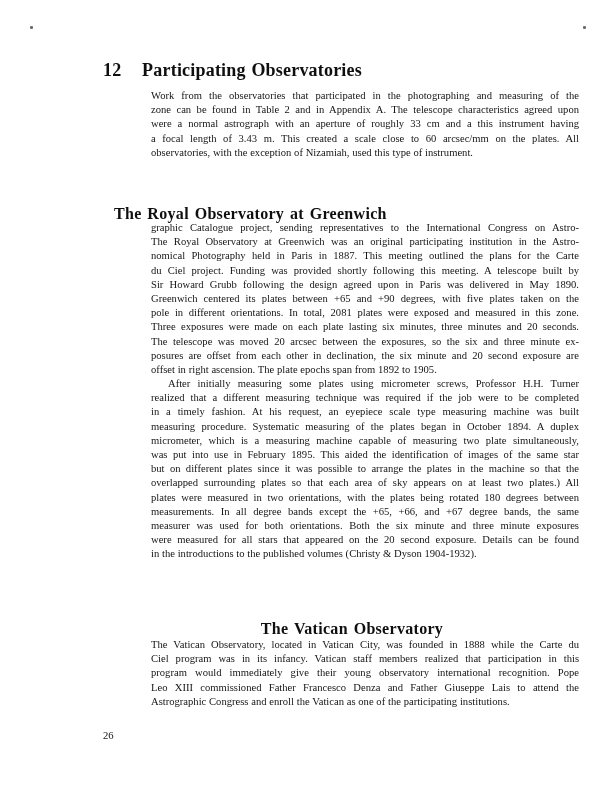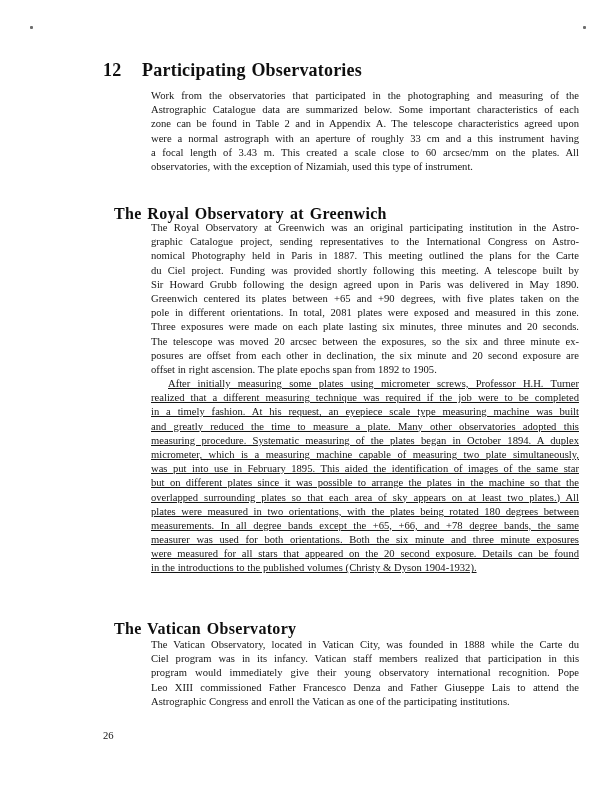--- a/index.html
+++ b/index.html
@@ -63,61 +63,59 @@
   <span class="scan-speck speck-left"></span>
   <span class="scan-speck speck-right"></span>
 
   <h1 class="section-heading content-abs" style="top:60px;">
     <span class="sec-num">12</span>
     <span class="sec-title">Participating Observatories</span>
   </h1>
 
   <div class="para content-abs" style="top:89px;">
       <div class="line">Work from the observatories that participated in the photographing and measuring of the</div>
-      <div class="line">Astrographic Catalogue data are summarized below. Some important characteristics of each</div>
       <div class="line">zone can be found in Table 2 and in Appendix A. The telescope characteristics agreed upon</div>
       <div class="line">were a normal astrograph with an aperture of roughly 33 cm and a this instrument having</div>
       <div class="line">a focal length of 3.43 m. This created a scale close to 60 arcsec/mm on the plates. All</div>
       <div class="line last">observatories, with the exception of Nizamiah, used this type of instrument.</div>
     </div>
 
   <h2 class="subsection-heading content-abs" style="top:194px;">The Royal Observatory at Greenwich</h2>
 
   <div class="para content-abs" style="top:221px;">
+      <div class="line">graphic Catalogue project, sending representatives to the International Congress on Astro-</div>
       <div class="line">The Royal Observatory at Greenwich was an original participating institution in the Astro-</div>
-      <div class="line">graphic Catalogue project, sending representatives to the International Congress on Astro-</div>
       <div class="line">nomical Photography held in Paris in 1887. This meeting outlined the plans for the Carte</div>
       <div class="line">du Ciel project. Funding was provided shortly following this meeting. A telescope built by</div>
       <div class="line">Sir Howard Grubb following the design agreed upon in Paris was delivered in May 1890.</div>
       <div class="line">Greenwich centered its plates between +65 and +90 degrees, with five plates taken on the</div>
       <div class="line">pole in different orientations. In total, 2081 plates were exposed and measured in this zone.</div>
       <div class="line">Three exposures were made on each plate lasting six minutes, three minutes and 20 seconds.</div>
       <div class="line">The telescope was moved 20 arcsec between the exposures, so the six and three minute ex-</div>
       <div class="line">posures are offset from each other in declination, the six minute and 20 second exposure are</div>
       <div class="line last">offset in right ascension. The plate epochs span from 1892 to 1905.</div>
     </div>
 
-  <div class="para content-abs" style="top:377px;text-decoration:underline;">
+  <div class="para content-abs" style="top:377px;">
       <div class="line indent">After initially measuring some plates using micrometer screws, Professor H.H. Turner</div>
       <div class="line">realized that a different measuring technique was required if the job were to be completed</div>
       <div class="line">in a timely fashion. At his request, an eyepiece scale type measuring machine was built</div>
-      <div class="line">and greatly reduced the time to measure a plate. Many other observatories adopted this</div>
       <div class="line">measuring procedure. Systematic measuring of the plates began in October 1894. A duplex</div>
       <div class="line">micrometer, which is a measuring machine capable of measuring two plate simultaneously,</div>
       <div class="line">was put into use in February 1895. This aided the identification of images of the same star</div>
       <div class="line">but on different plates since it was possible to arrange the plates in the machine so that the</div>
       <div class="line">overlapped surrounding plates so that each area of sky appears on at least two plates.) All</div>
       <div class="line">plates were measured in two orientations, with the plates being rotated 180 degrees between</div>
-      <div class="line">measurements. In all degree bands except the +65, +66, and +78 degree bands, the same</div>
+      <div class="line">measurements. In all degree bands except the +65, +66, and +67 degree bands, the same</div>
       <div class="line">measurer was used for both orientations. Both the six minute and three minute exposures</div>
       <div class="line">were measured for all stars that appeared on the 20 second exposure. Details can be found</div>
       <div class="line last">in the introductions to the published volumes (Christy &amp; Dyson 1904-1932).</div>
     </div>
 
-  <h2 class="subsection-heading content-abs" style="top:609px;">The Vatican Observatory</h2>
+  <h2 class="subsection-heading content-abs" style="top:609px;text-align:center;">The Vatican Observatory</h2>
 
   <div class="para content-abs" style="top:638px;">
       <div class="line">The Vatican Observatory, located in Vatican City, was founded in 1888 while the Carte du</div>
       <div class="line">Ciel program was in its infancy. Vatican staff members realized that participation in this</div>
       <div class="line">program would immediately give their young observatory international recognition. Pope</div>
       <div class="line">Leo XIII commissioned Father Francesco Denza and Father Giuseppe Lais to attend the</div>
       <div class="line last">Astrographic Congress and enroll the Vatican as one of the participating institutions.</div>
     </div>
 
   <div class="page-number">26</div>

